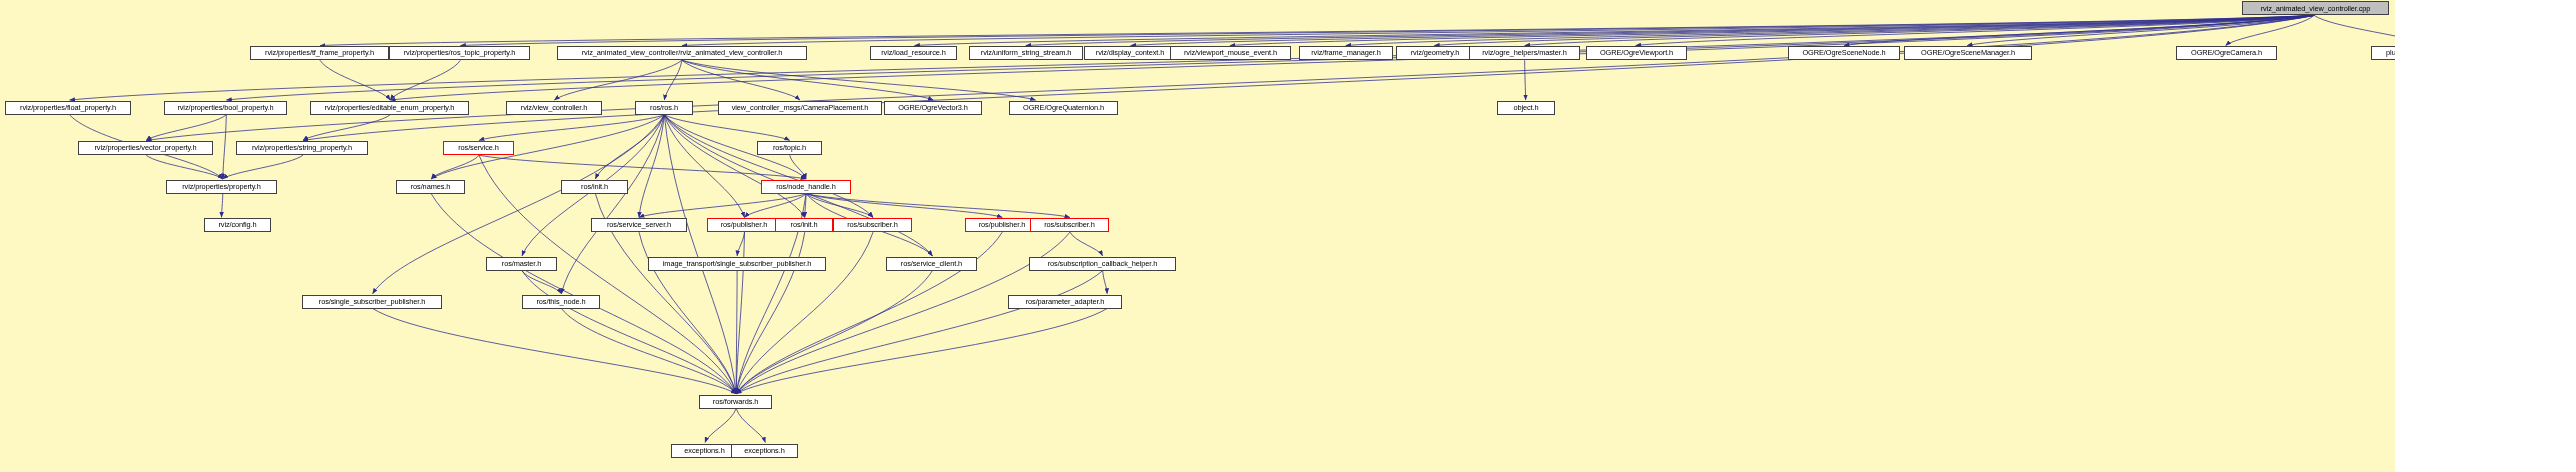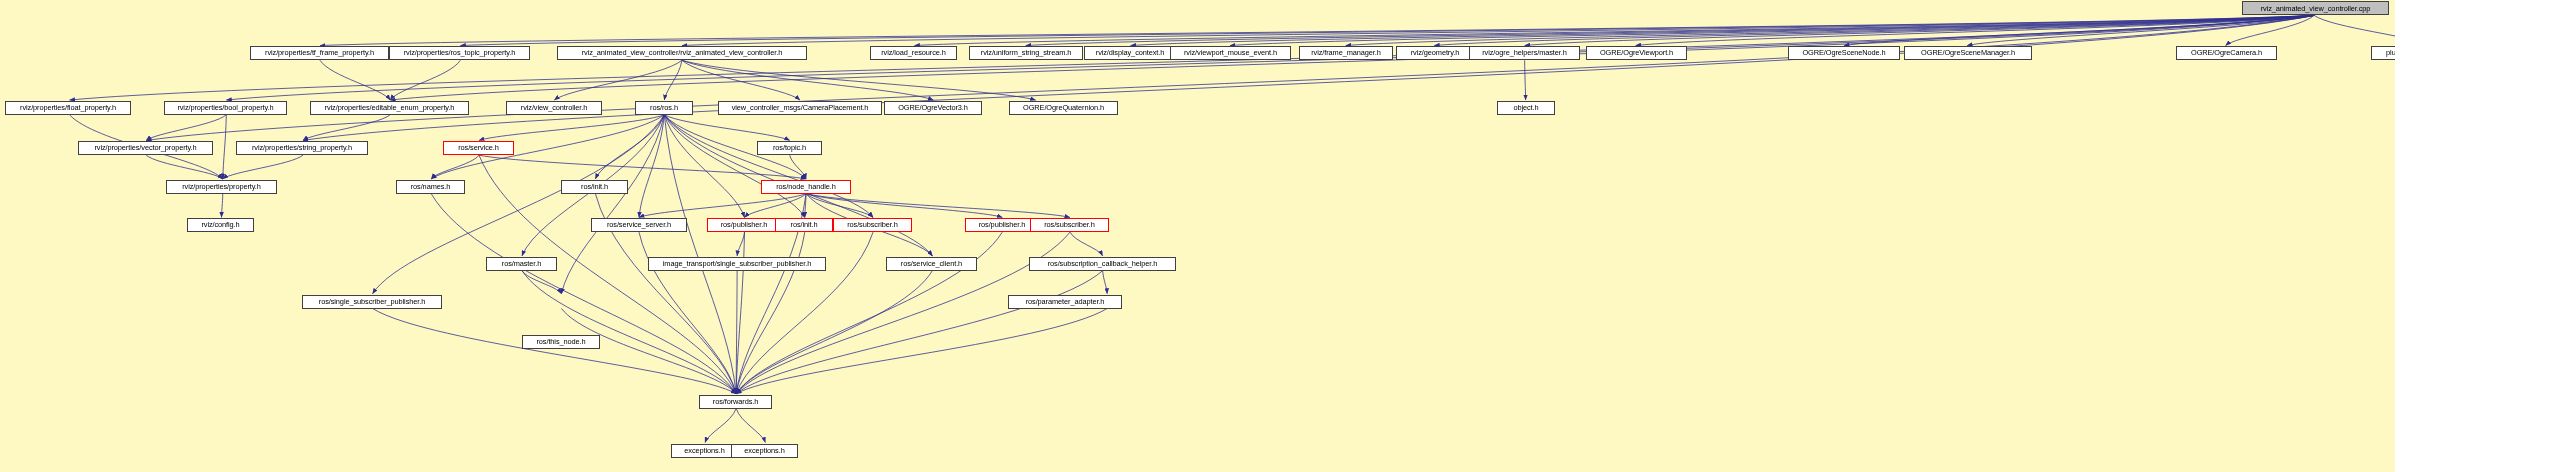--- a/index.html
+++ b/index.html
@@ -241,21 +241,21 @@
       </div>
       <div class="node" style="left: 396px; top: 180px; width: 69px;">
         <span class="node-label">ros/names.h</span>
       </div>
       <div class="node" style="left: 561px; top: 180px; width: 67px;">
         <span class="node-label">ros/init.h</span>
       </div>
       <div class="node red" style="left: 761px; top: 180px; width: 90px;">
         <span class="node-label">ros/node_handle.h</span>
       </div>
-      <div class="node" style="left: 187px; top: 218px; width: 67px;">
+      <div class="node" style="left: 204px; top: 218px; width: 67px;">
         <span class="node-label">rviz/config.h</span>
       </div>
       <div class="node" style="left: 591px; top: 218px; width: 96px;">
         <span class="node-label">ros/service_server.h</span>
       </div>
       <div class="node red" style="left: 707px; top: 218px; width: 74px;">
         <span class="node-label">ros/publisher.h</span>
       </div>
       <div class="node red" style="left: 775px; top: 218px; width: 58px;">
         <span class="node-label">ros/init.h</span>
@@ -277,21 +277,21 @@
       </div>
       <div class="node" style="left: 886px; top: 257px; width: 91px;">
         <span class="node-label">ros/service_client.h</span>
       </div>
       <div class="node" style="left: 1029px; top: 257px; width: 147px;">
         <span class="node-label">ros/subscription_callback_helper.h</span>
       </div>
       <div class="node" style="left: 302px; top: 295px; width: 140px;">
         <span class="node-label">ros/single_subscriber_publisher.h</span>
       </div>
-      <div class="node" style="left: 522px; top: 295px; width: 78px; margin-top: 40px;">
+      <div class="node" style="left: 522px; top: 295px; width: 78px;">
         <span class="node-label">ros/this_node.h</span>
       </div>
       <div class="node" style="left: 1008px; top: 295px; width: 114px;">
         <span class="node-label">ros/parameter_adapter.h</span>
       </div>
       <div class="node" style="left: 699px; top: 395px; width: 73px;">
         <span class="node-label">ros/forwards.h</span>
       </div>
       <div class="node" style="left: 671px; top: 444px; width: 67px;">
         <span class="node-label">exceptions.h</span>

